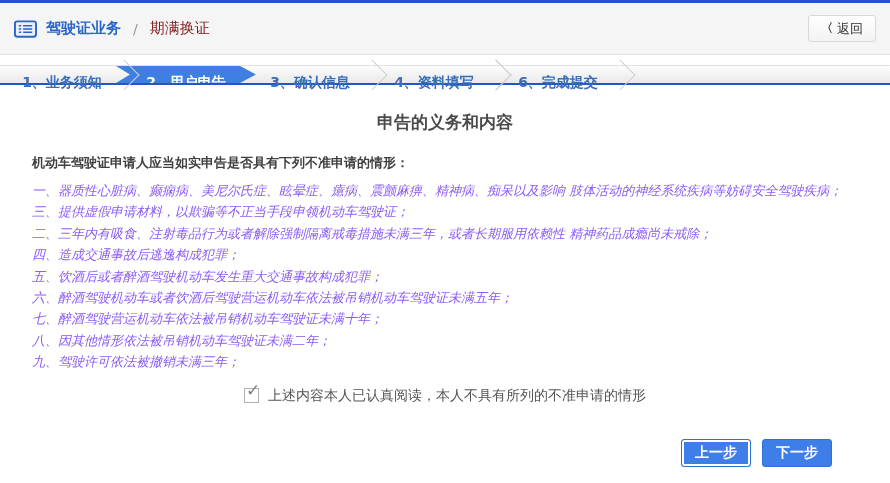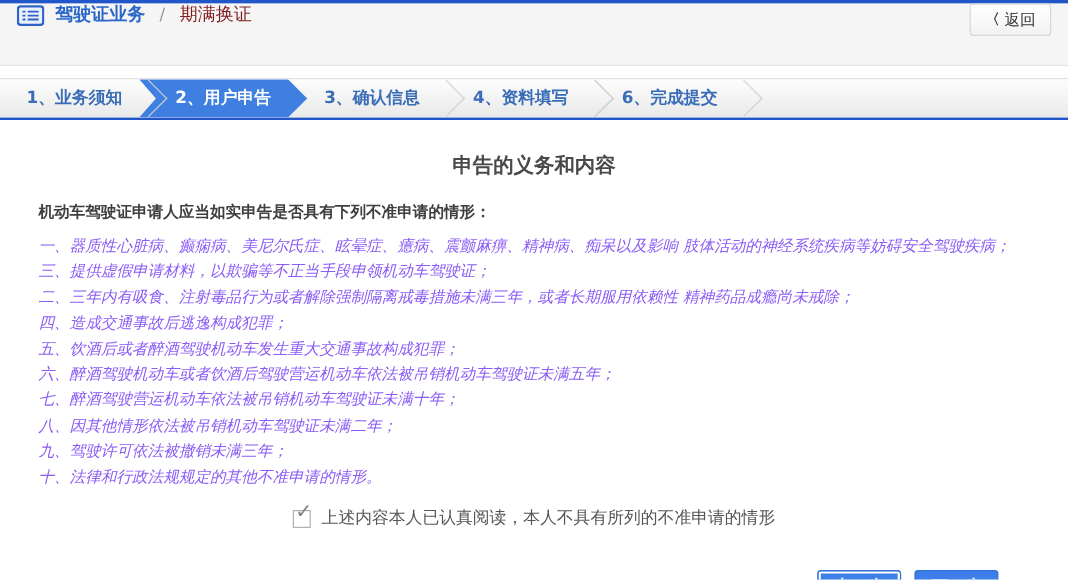--- a/index.html
+++ b/index.html
@@ -5,36 +5,36 @@
   * { margin:0; padding:0; box-sizing:border-box; }
   html,body { width:890px; height:483px; }
   body {
     font-family:"DejaVu Sans","Liberation Sans",sans-serif;
     background:#ffffff; overflow:hidden; position:relative;
   }
   
   .top-accent { height:3px; background:#2156c8; }
   .header {
     height:52px; background:#f5f5f5; border-bottom:1px solid #e3e3e3;
-    display:flex; align-items:flex-start; justify-content:space-between; padding:0 14px;
+    display:flex; align-items:center; justify-content:space-between; padding:0 14px;
   }
   .header-left { display:flex; align-items:center; gap:9px; }
   .doc-icon { display:flex; align-items:center; }
   .header-title { color:#2b66c9; font-size:15px; font-weight:bold; cursor:pointer; }
   .header-sep { color:#999; font-size:14px; margin:0 3px; }
   .header-sub { color:#7f1d1d; font-size:15px; }
   .back-btn {
     height:27px; padding:0 12px; background:linear-gradient(#ffffff,#f2f2f2);
     border:1px solid #d8d8d8; border-radius:3px; display:flex; align-items:center; gap:4px;
     font-size:13px; color:#333; cursor:pointer;
   }
   .back-chevron { font-weight:bold; color:#333; font-size:12px; }
   
   .stepbar {
-    margin-top:10px; height:35px; display:flex; align-items:stretch;
+    margin-top:10px; height:20px; display:flex; align-items:stretch;
     background:linear-gradient(#fdfdfd,#e9e9e9);
     border-top:1px solid #e2e2e2; border-bottom:2px solid #2156c8;
     position:relative;
   }
   .step {
     flex:none; width:124px; line-height:33px; text-align:center;
     font-size:14px; font-weight:bold; color:#3a6db8; position:relative;
   }
   .step.active {
     width:140px; margin:0 -8px; z-index:2; background:#3e7fe1; color:#ffffff;
@@ -127,21 +127,20 @@
   <div>
       <div class="item">一、器质性心脏病、癫痫病、美尼尔氏症、眩晕症、癔病、震颤麻痹、精神病、痴呆以及影响 肢体活动的神经系统疾病等妨碍安全驾驶疾病；</div>
       <div class="item">三、提供虚假申请材料，以欺骗等不正当手段申领机动车驾驶证；</div>
       <div class="item">二、三年内有吸食、注射毒品行为或者解除强制隔离戒毒措施未满三年，或者长期服用依赖性 精神药品成瘾尚未戒除；</div>
       <div class="item">四、造成交通事故后逃逸构成犯罪；</div>
       <div class="item">五、饮酒后或者醉酒驾驶机动车发生重大交通事故构成犯罪；</div>
       <div class="item">六、醉酒驾驶机动车或者饮酒后驾驶营运机动车依法被吊销机动车驾驶证未满五年；</div>
       <div class="item">七、醉酒驾驶营运机动车依法被吊销机动车驾驶证未满十年；</div>
       <div class="item">八、因其他情形依法被吊销机动车驾驶证未满二年；</div>
       <div class="item">九、驾驶许可依法被撤销未满三年；</div>
-      <div class="item">十、法律和行政法规规定的其他不准申请的情形。</div>
     </div>
 </div>
 
 <div class="checkbox-row">
   <span class="checkbox" role="checkbox" aria-checked="true">
     <span class="check-glyph">✓</span>
   </span>
   <span class="checkbox-label">上述内容本人已认真阅读，本人不具有所列的不准申请的情形</span>
 </div>
 

